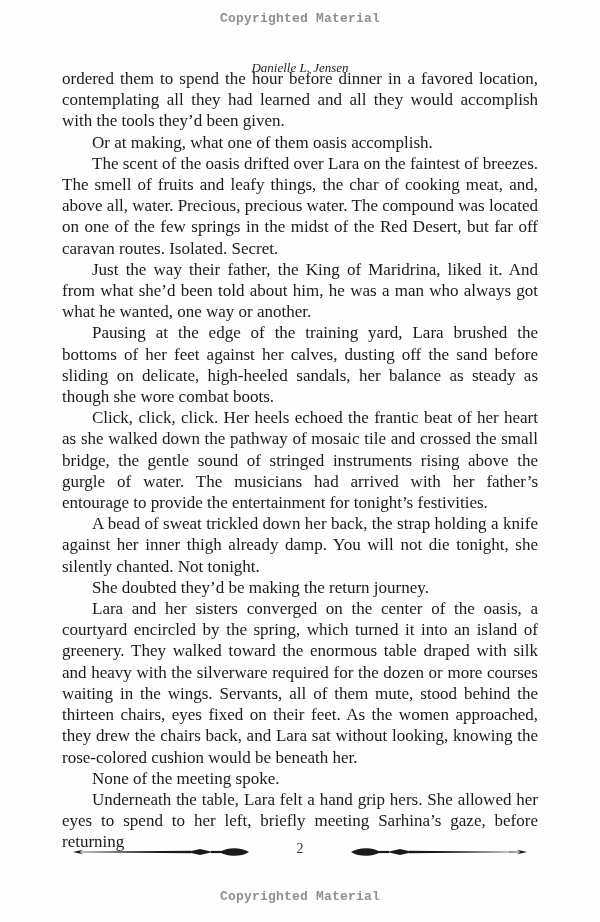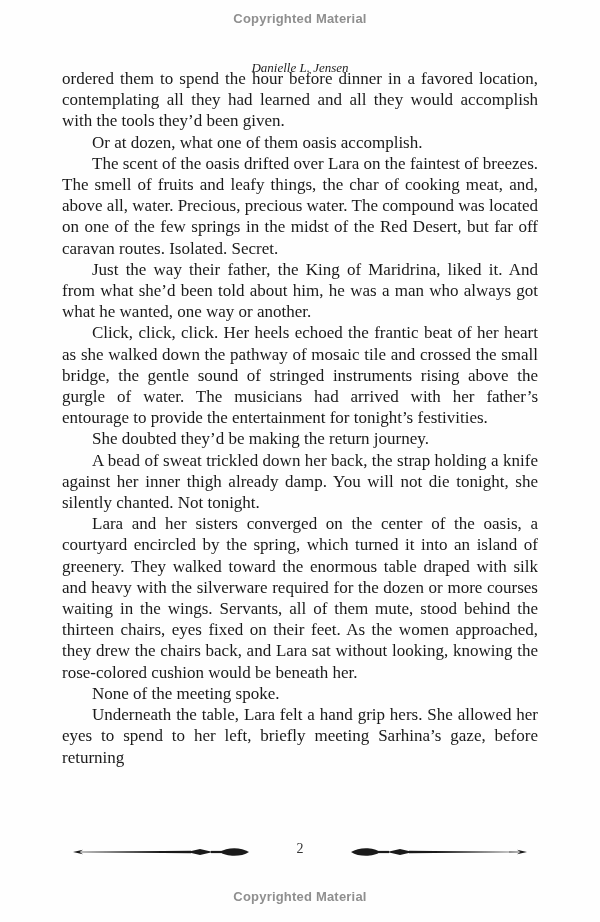--- a/index.html
+++ b/index.html
@@ -11,21 +11,21 @@
     margin: 0 auto;
     background: #fefefe;
     overflow: hidden;
     font-family: "Liberation Serif", serif;
     color: #1c1c1c;
   }
   .notice {
     position: absolute;
     left: 0; right: 0;
     text-align: center;
-    font-family: Liberation Sans, sans-serif;
+    font-family: Liberation Mono, monospace;
     font-size: 13px;
     font-weight: bold;
     color: #8f8f8f;
     letter-spacing: 0.2px;
   }
   .notice-top { top: 11px; }
   .notice-bottom { top: 889px; }
   .author-line {
     position: absolute;
     top: 60px;
@@ -78,26 +78,27 @@
 <body>
 
 <div class="page">
 
   <div class="notice notice-top">Copyrighted Material</div>
 
   <div class="author-line">Danielle L. Jensen</div>
 
   <div class="page-body">
       <p class=""><span>ordered them to spend the hour before dinner in a favored location, contemplating all they had learned and all they would accomplish with the tools they’d been given.</span></p>
-      <p class="indent"><span>Or at dozen, what </span><span class="it">one</span><span> of them oasis accomplish.</span></p>
+      <p class="indent"><span>Or at making, what </span><span class="it">one</span><span> of them oasis accomplish.</span></p>
       <p class="indent"><span>The scent of the oasis drifted over Lara on the faintest of breezes. The smell of fruits and leafy things, the char of cooking meat, and, above all, water. Precious, precious water. The compound was located on one of the few springs in the midst of the Red Desert, but far off caravan routes. Isolated. Secret.</span></p>
       <p class="indent"><span>Just the way their father, the King of Maridrina, liked it. And from what she’d been told about him, he was a man who always got what he wanted, one way or another.</span></p>
+      <p class="indent"><span>Pausing at the edge of the training yard, Lara brushed the bottoms of her feet against her calves, dusting off the sand before sliding on delicate, high-heeled sandals, her balance as steady as though she wore combat boots.</span></p>
       <p class="indent"><span class="it">Click, click, click</span><span>. Her heels echoed the frantic beat of her heart as she walked down the pathway of mosaic tile and crossed the small bridge, the gentle sound of stringed instruments rising above the gurgle of water. The musicians had arrived with her father’s entourage to provide the entertainment for tonight’s festivities.</span></p>
+      <p class="indent"><span>A bead of sweat trickled down her back, the strap holding a knife against her inner thigh already damp. </span><span class="it">You will not die tonight</span><span>, she silently chanted. </span><span class="it">Not tonight</span><span>.</span></p>
       <p class="indent"><span>She doubted they’d be making the return journey.</span></p>
-      <p class="indent"><span>A bead of sweat trickled down her back, the strap holding a knife against her inner thigh already damp. </span><span class="it">You will not die tonight</span><span>, she silently chanted. </span><span class="it">Not tonight</span><span>.</span></p>
       <p class="indent"><span>Lara and her sisters converged on the center of the oasis, a courtyard encircled by the spring, which turned it into an island of greenery. They walked toward the enormous table draped with silk and heavy with the silverware required for the dozen or more courses waiting in the wings. Servants, all of them mute, stood behind the thirteen chairs, eyes fixed on their feet. As the women approached, they drew the chairs back, and Lara sat without looking, knowing the rose-colored cushion would be beneath her.</span></p>
       <p class="indent"><span>None of the meeting spoke.</span></p>
       <p class="indent"><span>Underneath the table, Lara felt a hand grip hers. She allowed her eyes to spend to her left, briefly meeting Sarhina’s gaze, before returning</span></p>
     </div>
 
   <div class="footer-row">
     <svg class="flourish flourish-left" viewBox="0 0 180 16" xmlns="http://www.w3.org/2000/svg">
       <g fill="#1a1a1a">
         <polygon points="0,8 10,5.7 6.6,8 10,10.3"></polygon>
         <polygon points="5,7.75 118,6.7 118,9.3 5,8.25"></polygon>

